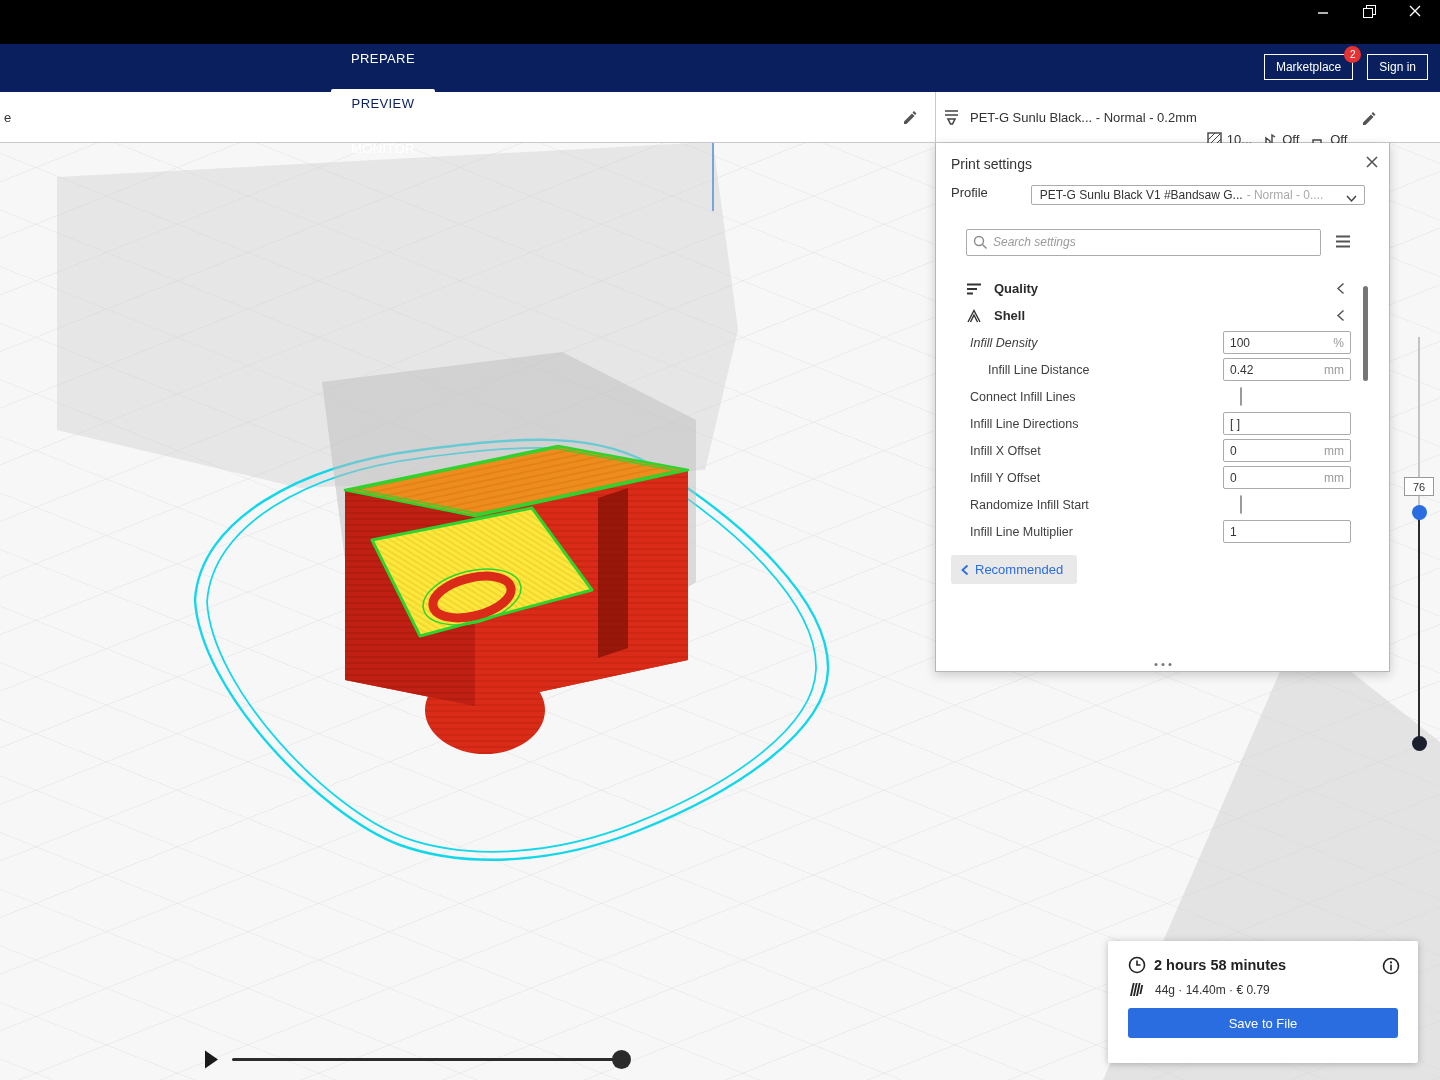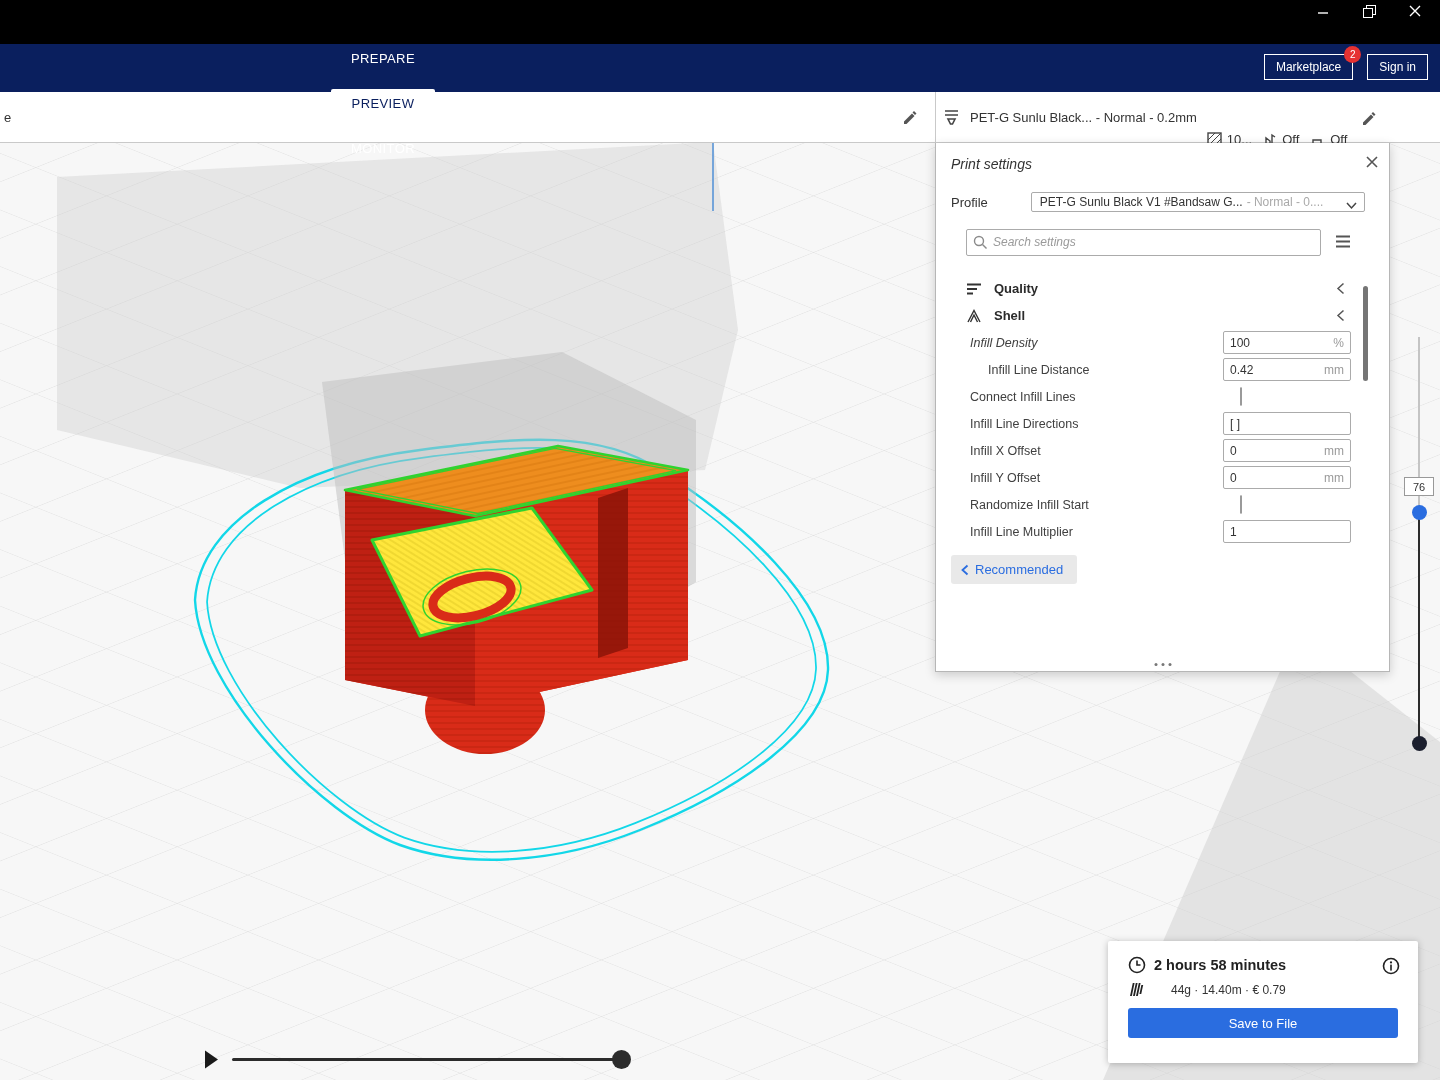--- a/index.html
+++ b/index.html
@@ -24,23 +24,23 @@
   .cfg-left { position:absolute; left:0; top:0; width:935px; height:50px; display:flex; align-items:center; }
   .cfg-printer { margin-left:4px; font-size:13px; color:#333; }
   .cfg-left .pencil { position:absolute; right:18px; top:17px; }
   .cfg-right { position:absolute; left:935px; top:0; width:455px; height:50px; border-left:1px solid #c9c9c9; display:flex; align-items:center; gap:10px; padding-left:7px; font-size:13px; color:#333; }
   .cfg-right .pencil { margin-left:auto; margin-right:14px; }
   .cfg-item { display:flex; align-items:center; gap:5px;margin-top:44px; }
 
   
   .panel { position:absolute; left:935px; top:143px; width:455px; height:529px; background:#fff;
            border:1px solid #b6b6b6; border-top:none; box-shadow:0 3px 10px rgba(0,0,0,.18); z-index:8; }
-  .panel-header { height:42px; display:flex; align-items:center; padding-left:15px; font-size:14px; color:#333; position:relative;font-style:italic; }
+  .panel-header { height:42px; display:flex; align-items:center; padding-left:15px; font-size:14px; color:#333; position:relative; }
   .panel-close { position:absolute; right:10px; top:12px; cursor:pointer; }
-  .profile-row { height:34px; display:flex; align-items:center; padding-left:15px; }
+  .profile-row { height:34px; display:flex; align-items:flex-start; padding-left:15px; }
   .profile-label { font-size:13px; color:#333; }
   .profile-select { position:relative; margin-left:43px; width:334px; height:20px; border:1px solid #ababab; border-radius:2px;
                     display:flex; align-items:center; padding:0 24px 0 8px; font-size:12px; cursor:pointer; overflow:hidden; white-space:nowrap; }
   .profile-select .main { color:#333; }
   .profile-select .suffix { color:#a9a9a9; margin-left:4px; }
   .profile-select .chev { position:absolute; right:7px; top:9px; }
   .search-row { height:38px; display:flex; align-items:center; padding-left:30px; margin-top:4px; position:relative; }
   .search-box { position:relative; width:355px; height:27px; }
   .search-box input { width:100%; height:100%; border:1px solid #ababab; border-radius:2px; padding:0 8px 0 26px;
                       font-size:12px; font-family:"Liberation Sans",sans-serif; color:#333; }
@@ -91,21 +91,21 @@
   .play-btn { position:absolute; left:204px; top:10px; cursor:pointer; }
   .pb-track { position:absolute; left:232px; top:18px; width:390px; height:3px; background:#2b2b2b; border-radius:2px; cursor:pointer; }
   .pb-handle { position:absolute; left:612px; top:10px; width:19px; height:19px; border-radius:50%; background:#2b2b2b; cursor:grab; }
 
   
   .job-card { position:absolute; left:1108px; top:941px; width:310px; height:122px; background:#fff;
               box-shadow:0 1px 7px rgba(0,0,0,.25); border-radius:2px; z-index:9; padding:15px 20px 0 20px; }
   .job-row1 { display:flex; align-items:center; gap:8px; position:relative; }
   .job-time { font-size:14.5px; font-weight:bold; color:#222; }
   .job-info-icon { position:absolute; right:-2px; top:1px; cursor:pointer; }
-  .job-row2 { display:flex; align-items:center; gap:27px; margin-top:8px; padding-left:1px; }
+  .job-row2 { display:flex; align-items:center; gap:11px; margin-top:8px; padding-left:1px; }
   .job-material { font-size:12px; color:#333; }
   .save-btn { margin-top:11px; width:270px; height:30px; background:#2a6de0; color:#fff; border:none; border-radius:3px;
               font-size:13px; cursor:pointer; font-family:"Liberation Sans",sans-serif; }
 </style>
 </head>
 <body>
 
 <div id="app">
 
   <svg class="viewport-svg" width="1440" height="937" viewBox="0 143 1440 937">

